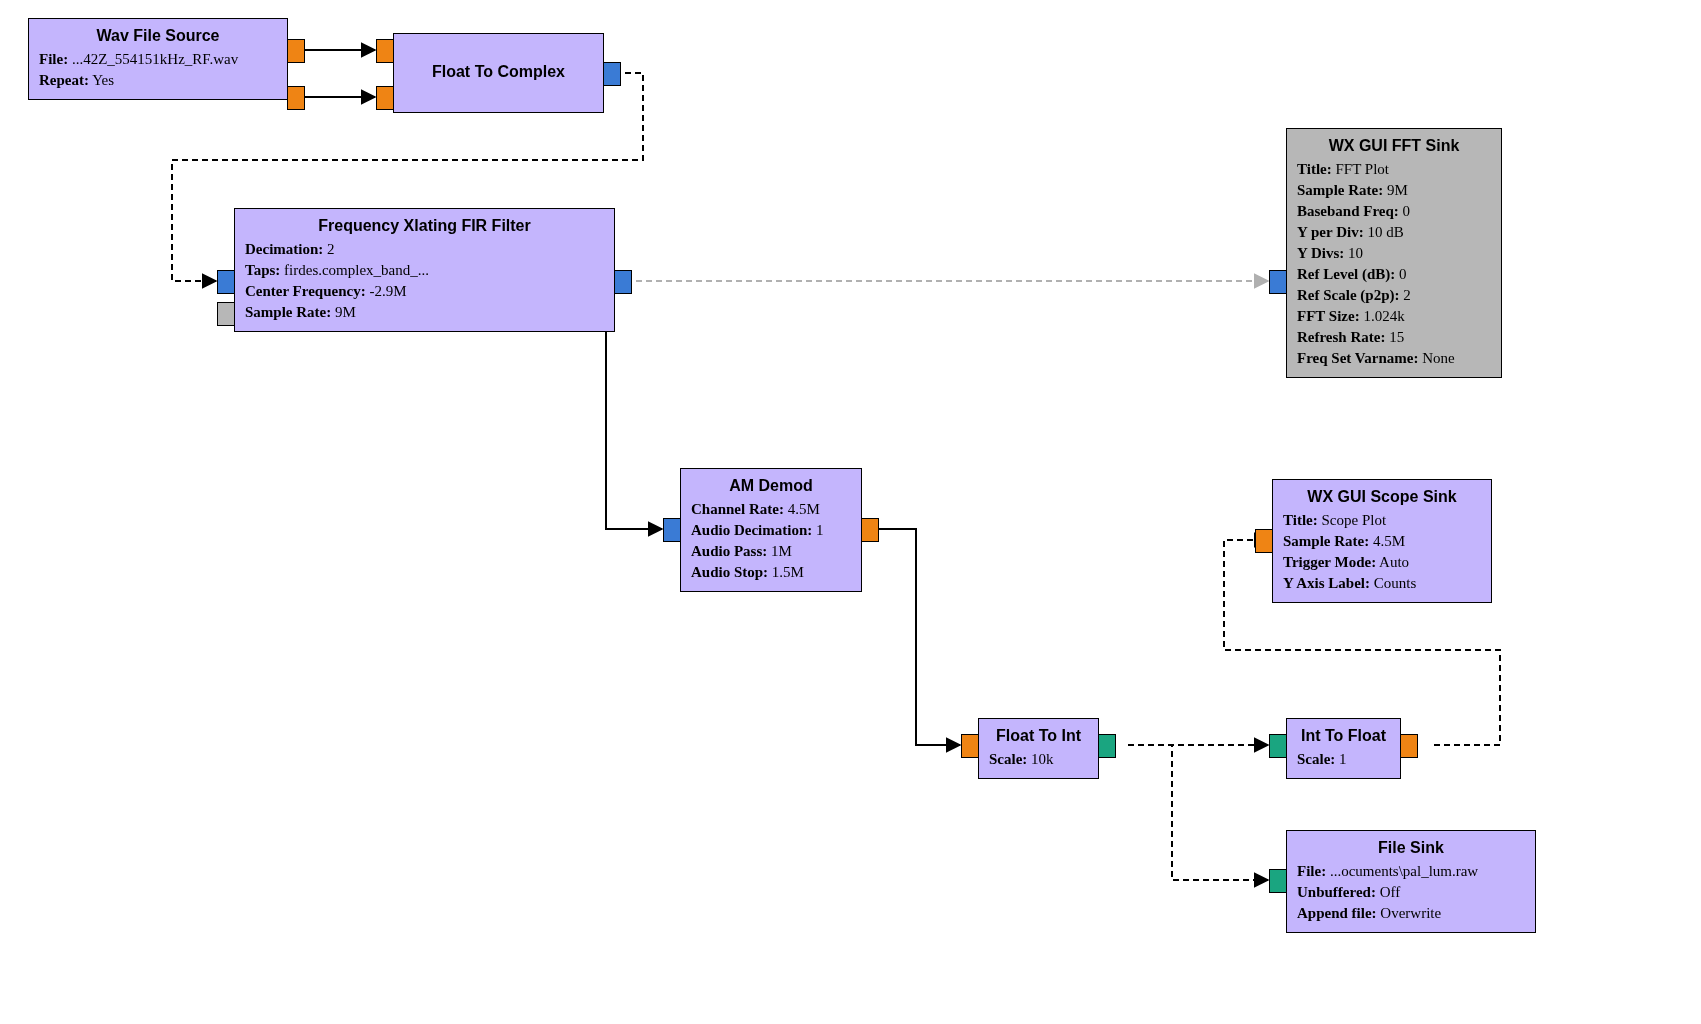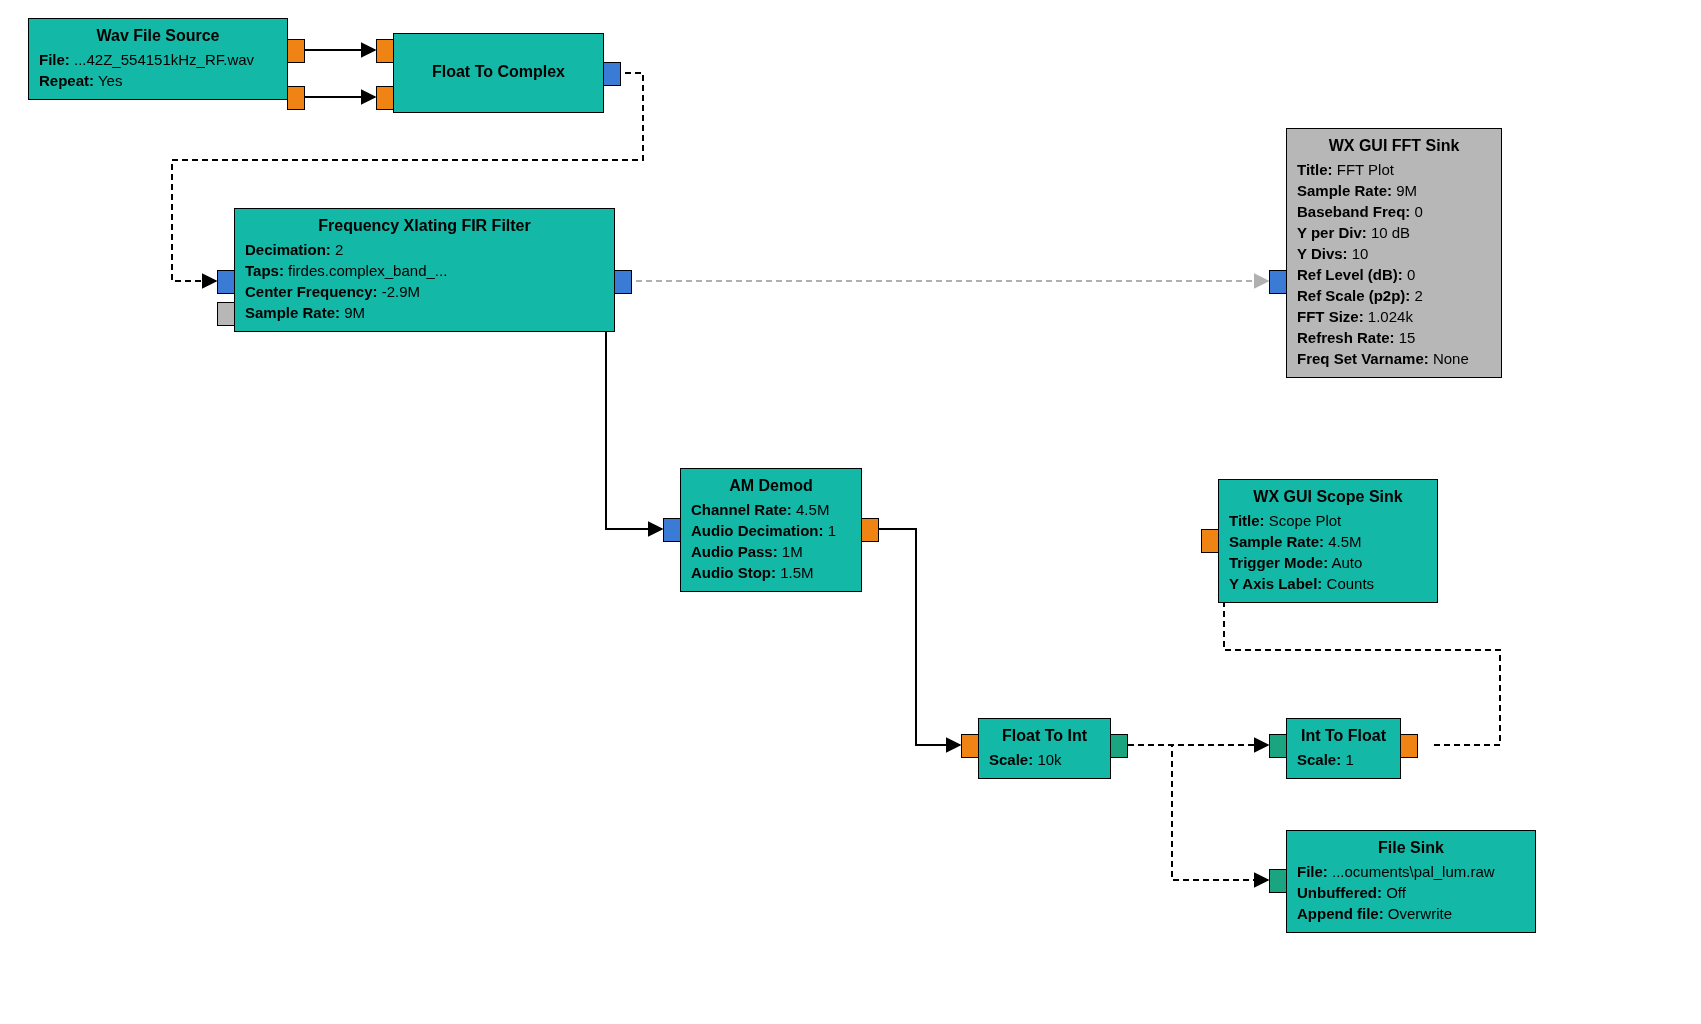--- a/index.html
+++ b/index.html
@@ -14,38 +14,39 @@
   }
   svg.wires {
     position: absolute;
     top: 0; left: 0;
     width: 1701px;
     height: 1024px;
     pointer-events: none;
   }
   .block {
     position: absolute;
-    background: #14b8a6;
+    background: #c4b5fd;
     border: 1px solid #000;
     box-sizing: border-box;
     padding: 6px 10px 8px 10px;
   }
   .block.disabled {
     background: #b7b7b7;
   }
   .block .title {
     font-weight: bold;
     text-align: center;
     font-size: 16px;
     margin: 2px 0 4px 0;
     white-space: nowrap;
   }
   .prop {
     white-space: nowrap;
     line-height: 1.4;
+    font-family: Liberation Serif, serif;
   }
   .prop .k { font-weight: bold; }
   .port {
     position: absolute;
     width: 18px;
     height: 24px;
     border: 1px solid #000;
     box-sizing: border-box;
   }
   .port.blue   { background: #3a7bd5; }
@@ -129,30 +130,30 @@
 <div class="block" style="left:680px; top:468px; width:182px;">
   <div class="title">AM Demod</div>
   <div class="prop"><span class="k">Channel Rate:</span> <span>4.5M</span></div>
   <div class="prop"><span class="k">Audio Decimation:</span> <span>1</span></div>
   <div class="prop"><span class="k">Audio Pass:</span> <span>1M</span></div>
   <div class="prop"><span class="k">Audio Stop:</span> <span>1.5M</span></div>
   <div class="port blue" style="left:-18px; top:49px;"></div>
   <div class="port orange" style="right:-18px; top:49px;"></div>
 </div>
 
-<div class="block" style="left:1218px; top:479px; width:220px;">
+<div class="block" style="left:1272px; top:479px; width:220px;">
   <div class="title">WX GUI Scope Sink</div>
   <div class="prop"><span class="k">Title:</span> <span>Scope Plot</span></div>
   <div class="prop"><span class="k">Sample Rate:</span> <span>4.5M</span></div>
   <div class="prop"><span class="k">Trigger Mode:</span> <span>Auto</span></div>
   <div class="prop"><span class="k">Y Axis Label:</span> <span>Counts</span></div>
   <div class="port orange" style="left:-18px; top:49px;"></div>
 </div>
 
-<div class="block" style="left:978px; top:718px; width:133px;">
+<div class="block" style="left:978px; top:718px; width:121px;">
   <div class="title">Float To Int</div>
   <div class="prop"><span class="k">Scale:</span> <span>10k</span></div>
   <div class="port orange" style="left:-18px; top:15px;"></div>
   <div class="port teal" style="right:-18px; top:15px;"></div>
 </div>
 
 <div class="block" style="left:1286px; top:718px; width:115px;">
   <div class="title">Int To Float</div>
   <div class="prop"><span class="k">Scale:</span> <span>1</span></div>
   <div class="port teal" style="left:-18px; top:15px;"></div>

